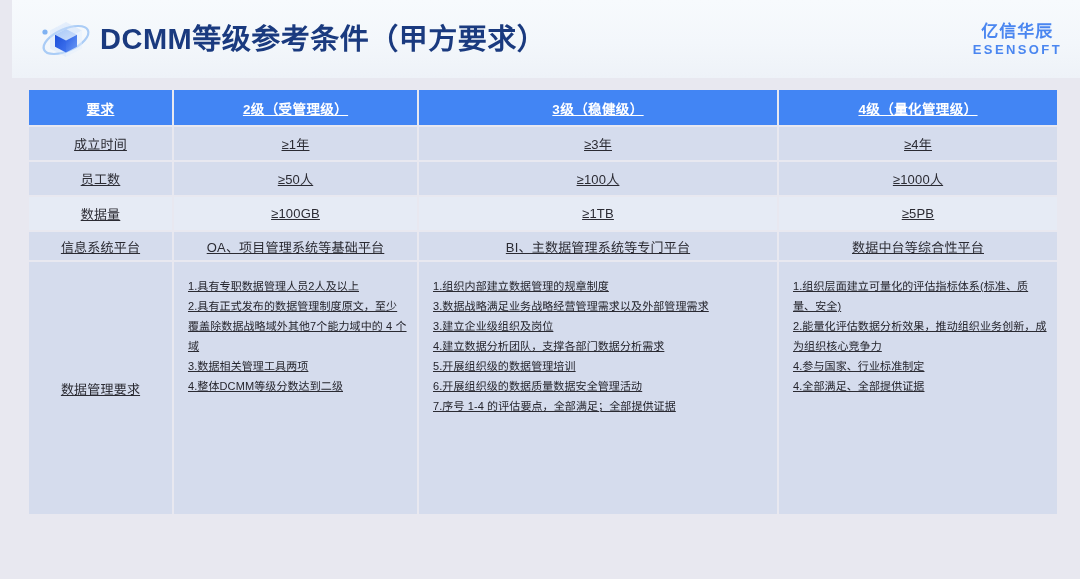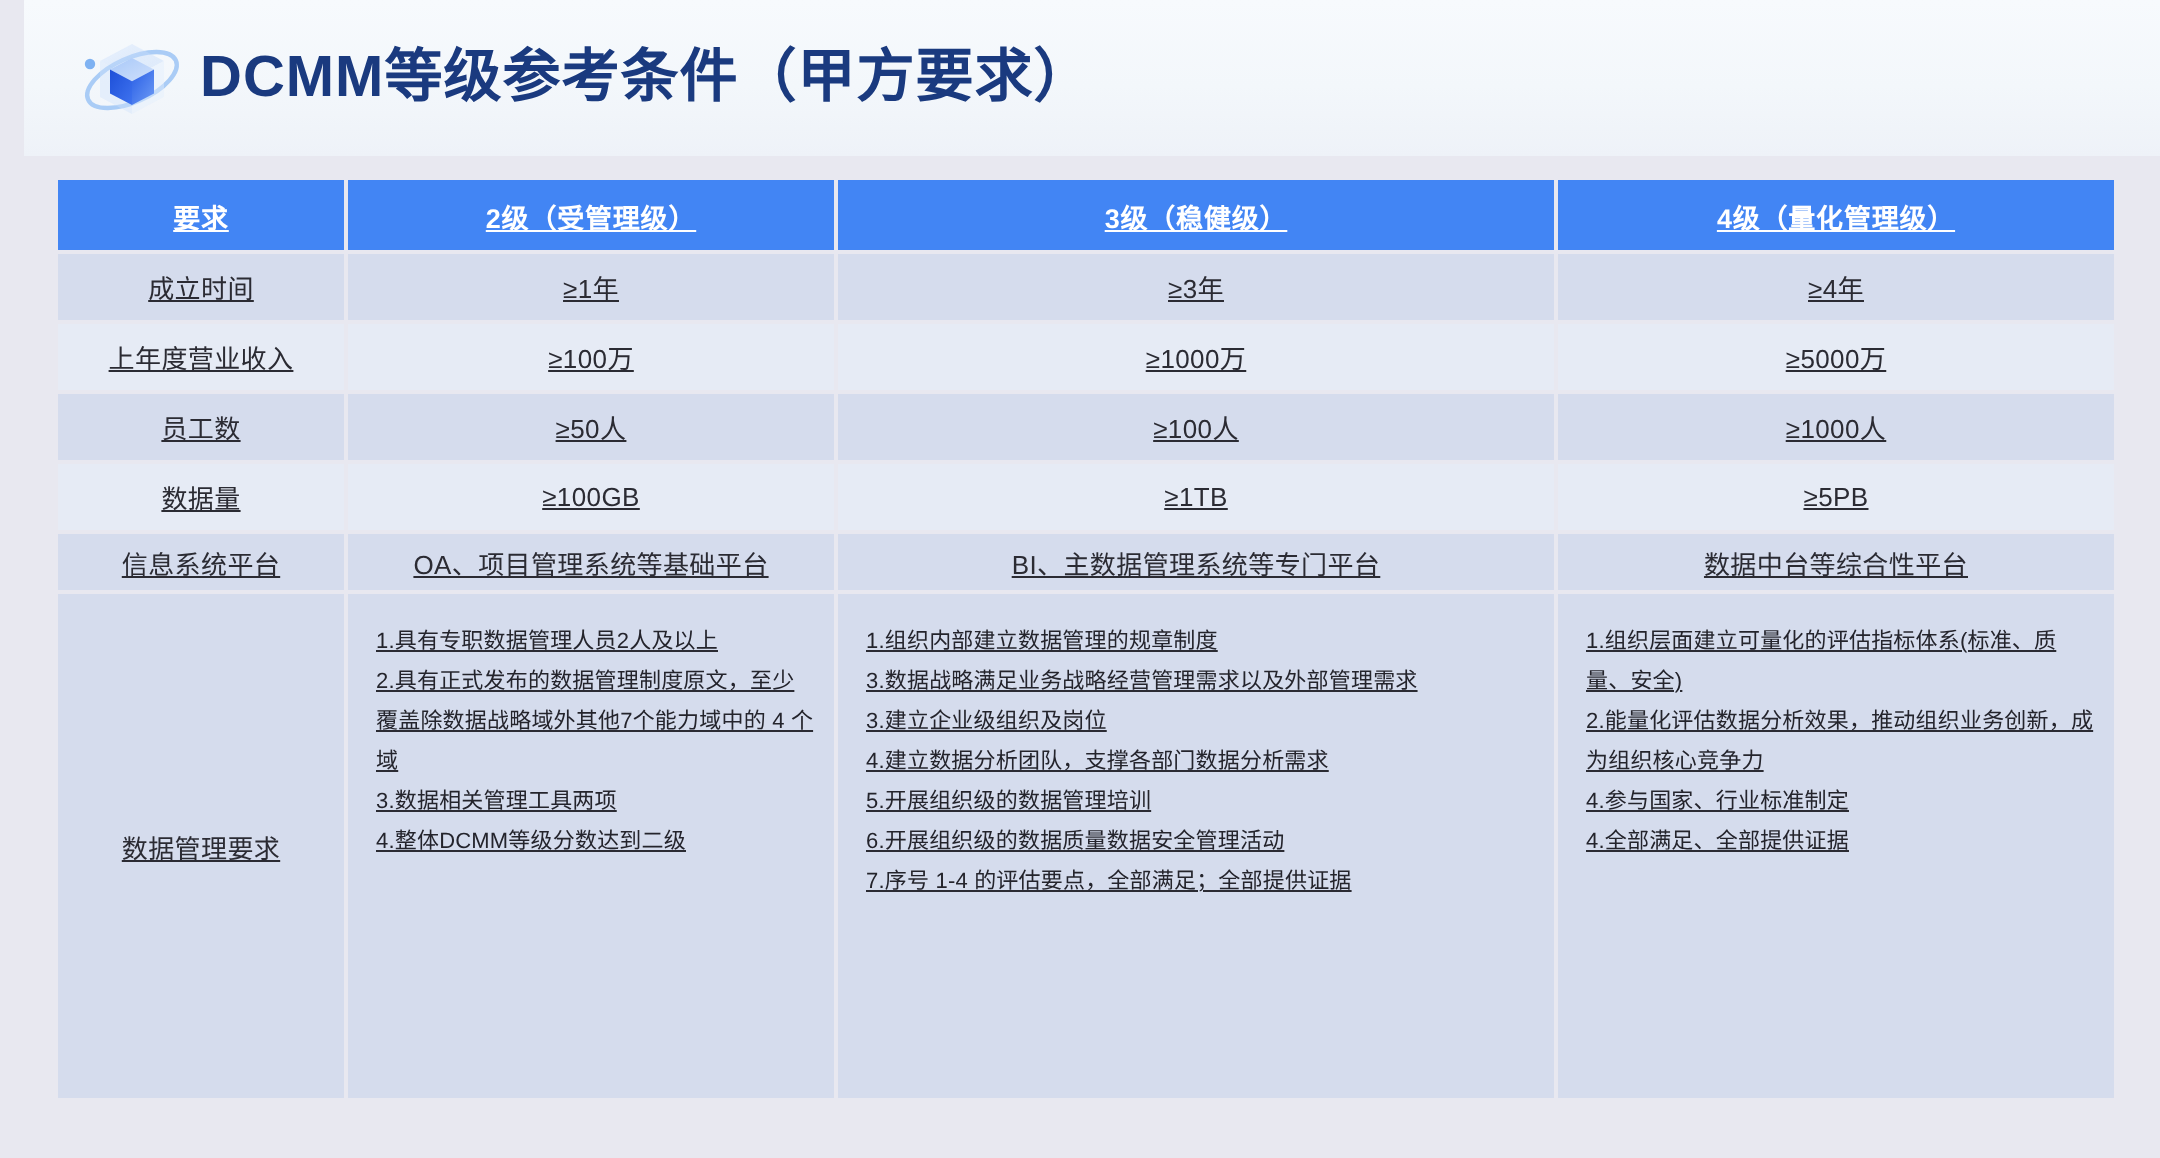--- a/index.html
+++ b/index.html
@@ -200,20 +200,24 @@
         <polygon points="28,15 39,20.8 28,26.6 17,20.8" fill="url(#cubeTop)"></polygon>
         <polygon points="17,20.8 28,26.6 28,38.5 17,32.7" fill="url(#cubeLeft)"></polygon>
         <polygon points="39,20.8 28,26.6 28,38.5 39,32.7" fill="url(#cubeRight)"></polygon>
       </svg>
     </div>
 
     <div class="deck-title">DCMM等级参考条件（甲方要求）</div>
 
     <div class="header-spacer"></div>
 
+    <div class="logo-block">
+      <span class="logo-cn">亿信华辰</span>
+      <span class="logo-en">ESENSOFT</span>
+    </div>
   </div>
 
   <div class="table-wrap">
     <table class="grid">
       <colgroup>
         <col class="c1">
           <col class="c2">
           <col class="c3">
           <col class="c4">
       </colgroup>
@@ -229,26 +233,20 @@
 
       <tbody>
 
         <tr class="shade-a">
           <td>成立时间</td>
           <td>≥1年</td>
           <td>≥3年</td>
           <td>≥4年</td>
         </tr>
 
-        <tr class="shade-b">
-          <td>上年度营业收入</td>
-          <td>≥100万</td>
-          <td>≥1000万</td>
-          <td>≥5000万</td>
-        </tr>
 
         <tr class="shade-a">
           <td>员工数</td>
           <td>≥50人</td>
           <td>≥100人</td>
           <td>≥1000人</td>
         </tr>
 
         <tr class="shade-b">
           <td>数据量</td>

